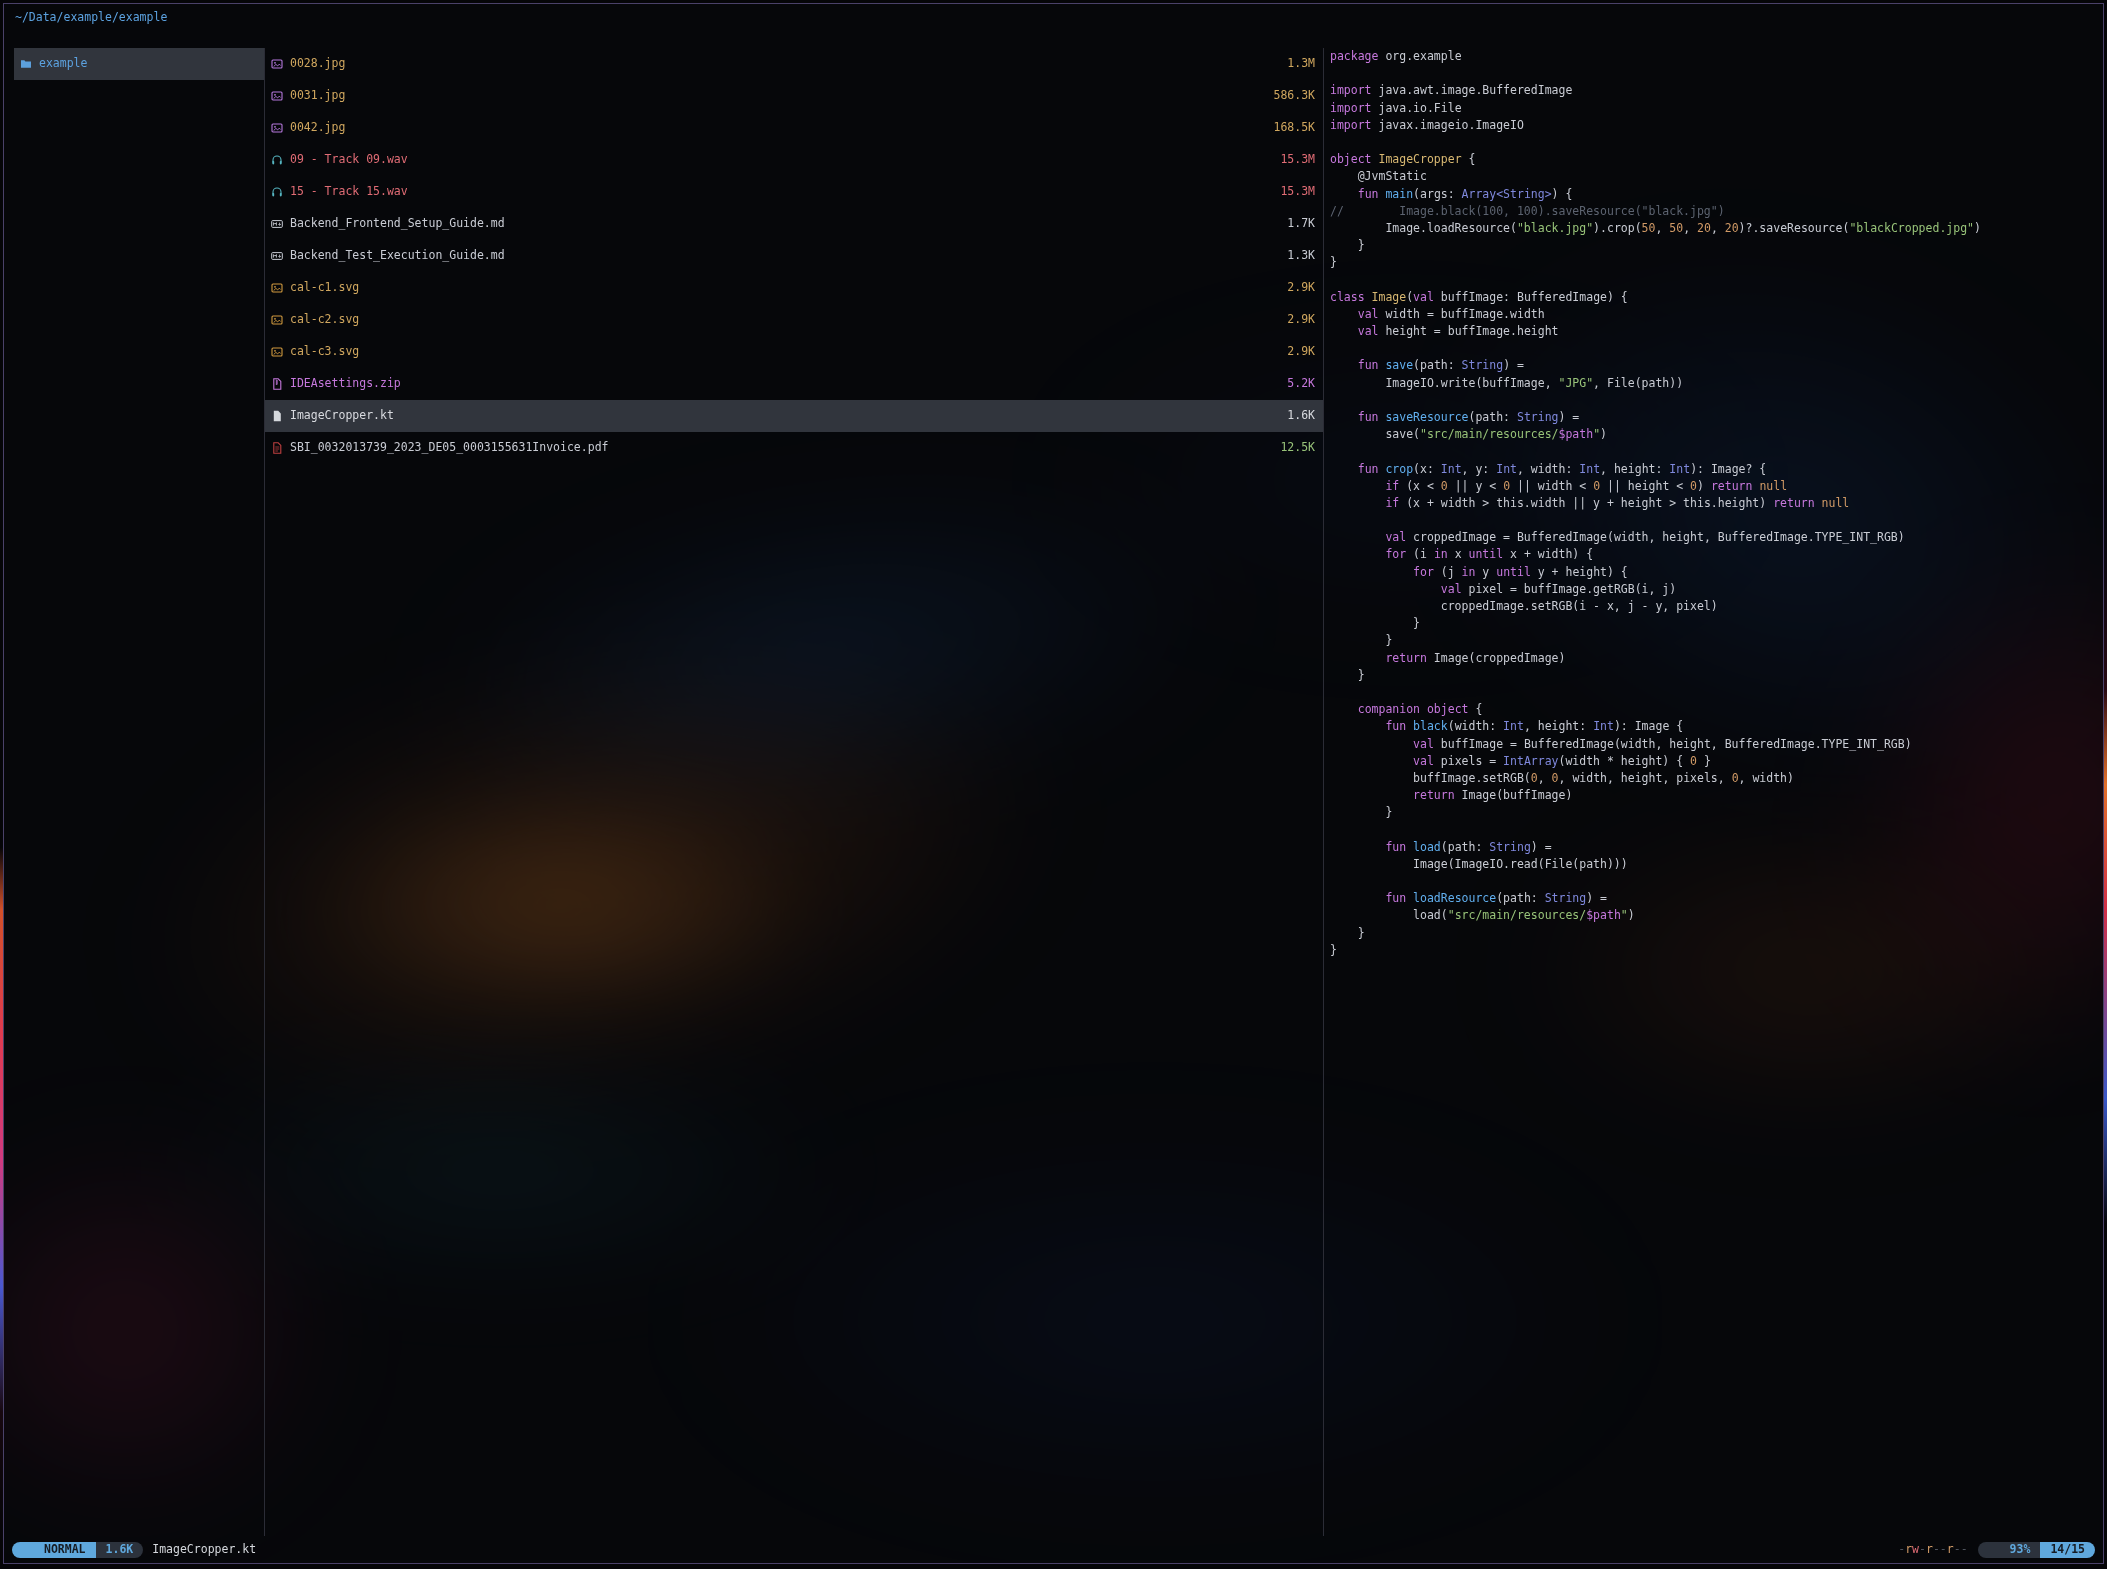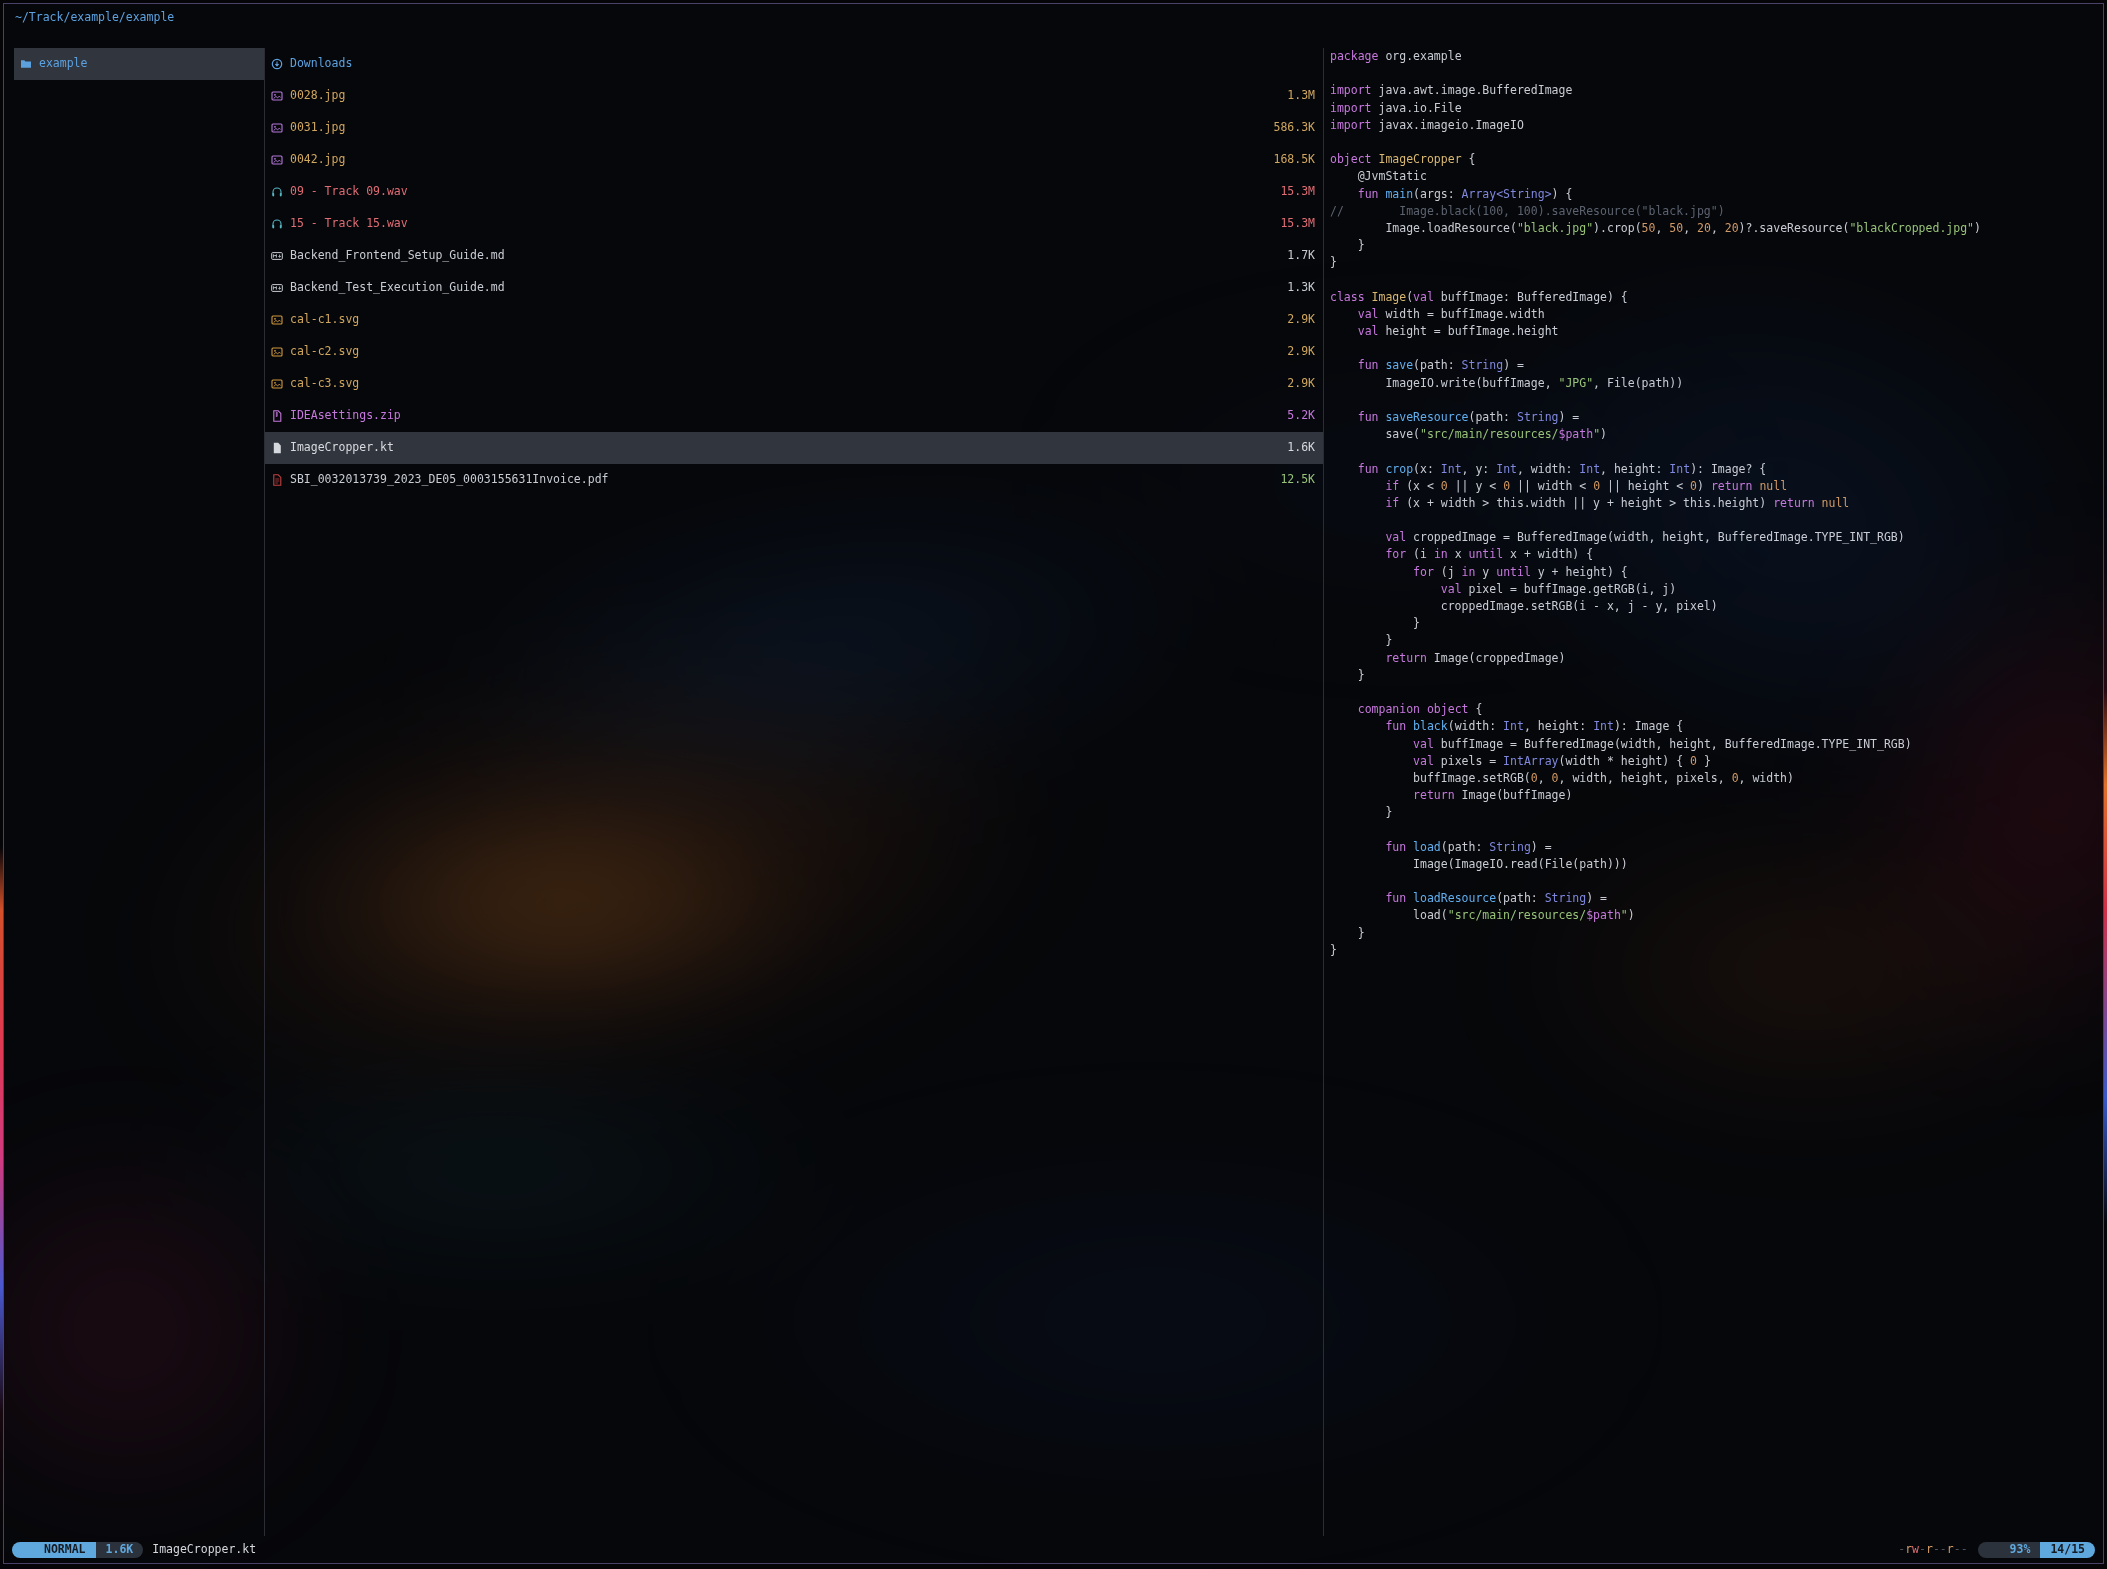--- a/index.html
+++ b/index.html
@@ -69,34 +69,30 @@
   <div class="blob b6"></div>
   <div class="blob b7"></div>
   <div class="blob b8"></div>
   <div class="blob b9"></div>
   <div class="blob b10"></div>
   <div class="edge left"></div>
   <div class="edge right"></div>
 </div>
 
 <div class="terminal">
-  <div class="header">~/Track/example/example</div>
+  <div class="header">~/Data/example/example</div>
 
   <div class="panes">
     <div class="pane left" id="left-pane">
         <div class="row selected"><span class="ficon"><svg width="12" height="12" viewBox="0 0 12 12">
               <path d="M1 2.2h3.4l1 1.3H11v6.3H1z" fill="#5ca0dd"></path>
             </svg></span><span class="fname" style="color: rgb(92, 162, 224);">example</span><span class="fsize" style="color: rgb(92, 162, 224);"></span></div>
       </div>
     <div class="vdiv"></div>
     <div class="pane middle" id="file-pane">
-        <div class="row"><span class="ficon"><svg width="12" height="12" viewBox="0 0 12 12">
-              <circle cx="6" cy="6" r="4.7" fill="none" stroke="#5ca0dd" stroke-width="1.2"></circle>
-              <path d="M6 3.4v4M4.3 6l1.7 1.9L7.7 6" fill="none" stroke="#5ca0dd" stroke-width="1.1"></path>
-            </svg></span><span class="fname" style="color: rgb(92, 162, 224);">Downloads</span><span class="fsize" style="color: rgb(92, 162, 224);"></span></div>
         <div class="row"><span class="ficon"><svg width="12" height="12" viewBox="0 0 12 12">
               <rect x="1" y="2" width="10" height="8" rx="1" fill="none" stroke="#b678dd" stroke-width="1.1"></rect>
               <circle cx="4" cy="4.8" r="0.9" fill="#b678dd"></circle>
               <path d="M2.6 8.6l2.3-2.2 1.8 1.5 1.6-1.8 1.3 1.4" fill="none" stroke="#b678dd" stroke-width="0.9"></path>
             </svg></span><span class="fname" style="color: rgb(208, 167, 95);">0028.jpg</span><span class="fsize" style="color: rgb(208, 167, 95);">1.3M</span></div>
         <div class="row"><span class="ficon"><svg width="12" height="12" viewBox="0 0 12 12">
               <rect x="1" y="2" width="10" height="8" rx="1" fill="none" stroke="#b678dd" stroke-width="1.1"></rect>
               <circle cx="4" cy="4.8" r="0.9" fill="#b678dd"></circle>
               <path d="M2.6 8.6l2.3-2.2 1.8 1.5 1.6-1.8 1.3 1.4" fill="none" stroke="#b678dd" stroke-width="0.9"></path>
             </svg></span><span class="fname" style="color: rgb(208, 167, 95);">0031.jpg</span><span class="fsize" style="color: rgb(208, 167, 95);">586.3K</span></div>

